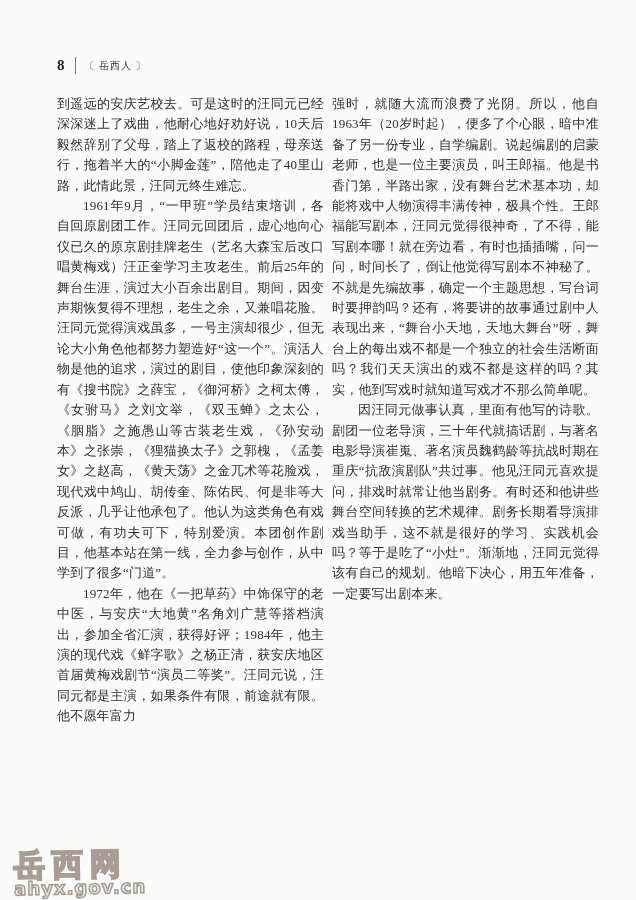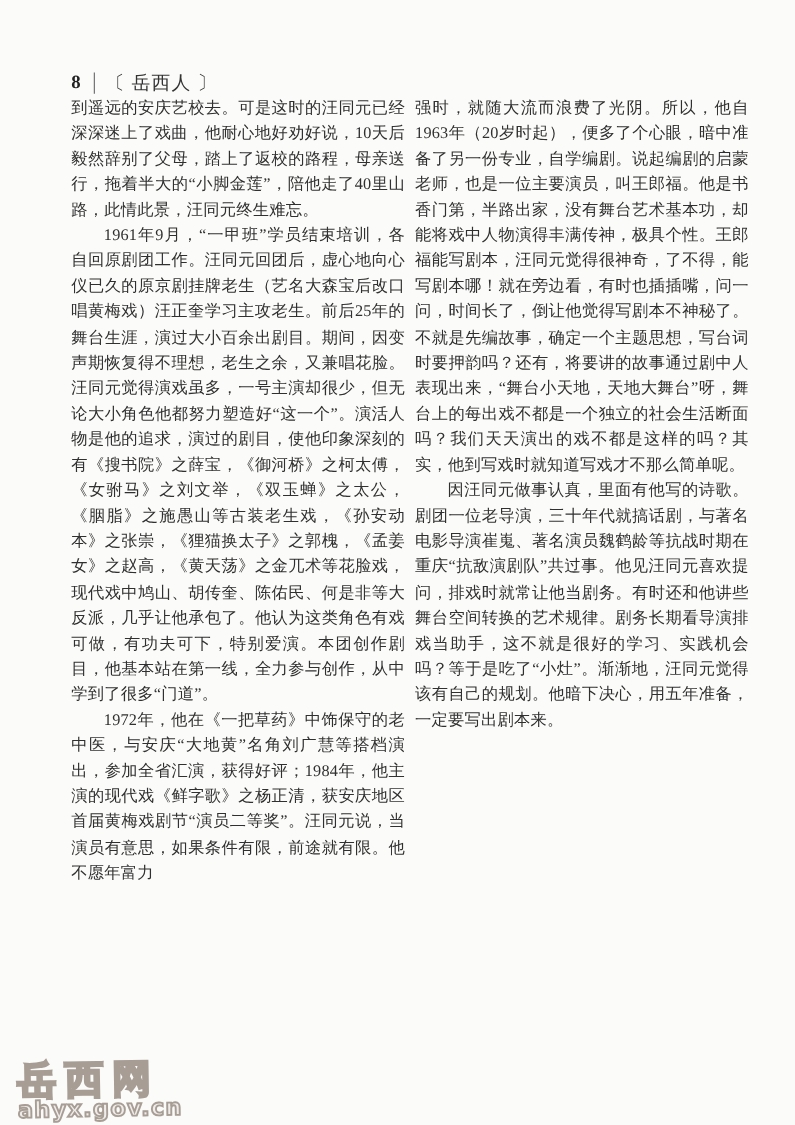--- a/index.html
+++ b/index.html
@@ -24,28 +24,28 @@
     color: #222;
   }
   .header-divider {
     display: inline-block;
     width: 1px;
     height: 17px;
     background: #777;
     margin: 0 9px 0 10px;
   }
   .edition {
-    font-size: 15px;
+    font-size: 10px;
     color: #333;
     letter-spacing: 1px;
     text-align: center;
   }
   .col {
     position: absolute;
-    top: 76px;
+    top: 94px;
     width: 267px;
     font-size: 13px;
     line-height: 20.4px;
     text-align: justify;
     color: #303030;
     letter-spacing: 0.2px;
   }
   .col-left  { left: 57px; }
   .col-right { left: 332px; }
   .para { margin: 0; text-indent: 2em; }
@@ -85,21 +85,21 @@
 
   <div class="header">
     <span class="page-num">8</span>
     <span class="header-divider"></span>
     <span class="edition">〔 岳西人 〕</span>
   </div>
 
   <div class="col col-left">
     <p class="para cont">到遥远的安庆艺校去。可是这时的汪同元已经深深迷上了戏曲，他耐心地好劝好说，10天后毅然辞别了父母，踏上了返校的路程，母亲送行，拖着半大的“小脚金莲”，陪他走了40里山路，此情此景，汪同元终生难忘。</p>
     <p class="para">1961年9月，“一甲班”学员结束培训，各自回原剧团工作。汪同元回团后，虚心地向心仪已久的原京剧挂牌老生（艺名大森宝后改口唱黄梅戏）汪正奎学习主攻老生。前后25年的舞台生涯，演过大小百余出剧目。期间，因变声期恢复得不理想，老生之余，又兼唱花脸。汪同元觉得演戏虽多，一号主演却很少，但无论大小角色他都努力塑造好“这一个”。演活人物是他的追求，演过的剧目，使他印象深刻的有《搜书院》之薛宝，《御河桥》之柯太傅，《女驸马》之刘文举，《双玉蝉》之太公，《胭脂》之施愚山等古装老生戏，《孙安动本》之张崇，《狸猫换太子》之郭槐，《孟姜女》之赵高，《黄天荡》之金兀术等花脸戏，现代戏中鸠山、胡传奎、陈佑民、何是非等大反派，几乎让他承包了。他认为这类角色有戏可做，有功夫可下，特别爱演。本团创作剧目，他基本站在第一线，全力参与创作，从中学到了很多“门道”。</p>
-    <p class="para">1972年，他在《一把草药》中饰保守的老中医，与安庆“大地黄”名角刘广慧等搭档演出，参加全省汇演，获得好评；1984年，他主演的现代戏《鲜字歌》之杨正清，获安庆地区首届黄梅戏剧节“演员二等奖”。汪同元说，当演员有意思，如果条件有限，前途就有限。他不愿年富力</p>
+    <p class="para">1972年，他在《一把草药》中饰保守的老中医，与安庆“大地黄”名角刘广慧等搭档演出，参加全省汇演，获得好评；1984年，他主演的现代戏《鲜字歌》之杨正清，获安庆地区首届黄梅戏剧节“演员二等奖”。汪同元说，汪同元都是主演，如果条件有限，前途就有限。他不愿年富力</p>
   </div>
 
   <div class="col col-right">
     <p class="para cont">强时，就随大流而浪费了光阴。所以，他自1963年（20岁时起），便多了个心眼，暗中准备了另一份专业，自学编剧。说起编剧的启蒙老师，也是一位主要演员，叫王郎福。他是书香门第，半路出家，没有舞台艺术基本功，却能将戏中人物演得丰满传神，极具个性。王郎福能写剧本，汪同元觉得很神奇，了不得，能写剧本哪！就在旁边看，有时也插插嘴，问一问，时间长了，倒让他觉得写剧本不神秘了。不就是先编故事，确定一个主题思想，写台词时要押韵吗？还有，将要讲的故事通过剧中人表现出来，“舞台小天地，天地大舞台”呀，舞台上的每出戏不都是一个独立的社会生活断面吗？我们天天演出的戏不都是这样的吗？其实，他到写戏时就知道写戏才不那么简单呢。</p>
     <p class="para">因汪同元做事认真，里面有他写的诗歌。剧团一位老导演，三十年代就搞话剧，与著名电影导演崔嵬、著名演员魏鹤龄等抗战时期在重庆“抗敌演剧队”共过事。他见汪同元喜欢提问，排戏时就常让他当剧务。有时还和他讲些舞台空间转换的艺术规律。剧务长期看导演排戏当助手，这不就是很好的学习、实践机会吗？等于是吃了“小灶”。渐渐地，汪同元觉得该有自己的规划。他暗下决心，用五年准备，一定要写出剧本来。</p>
   </div>
 
   <div class="watermark">
     <div class="wm-name">岳西网</div>
     <div class="wm-url">ahyx.gov.cn</div>

